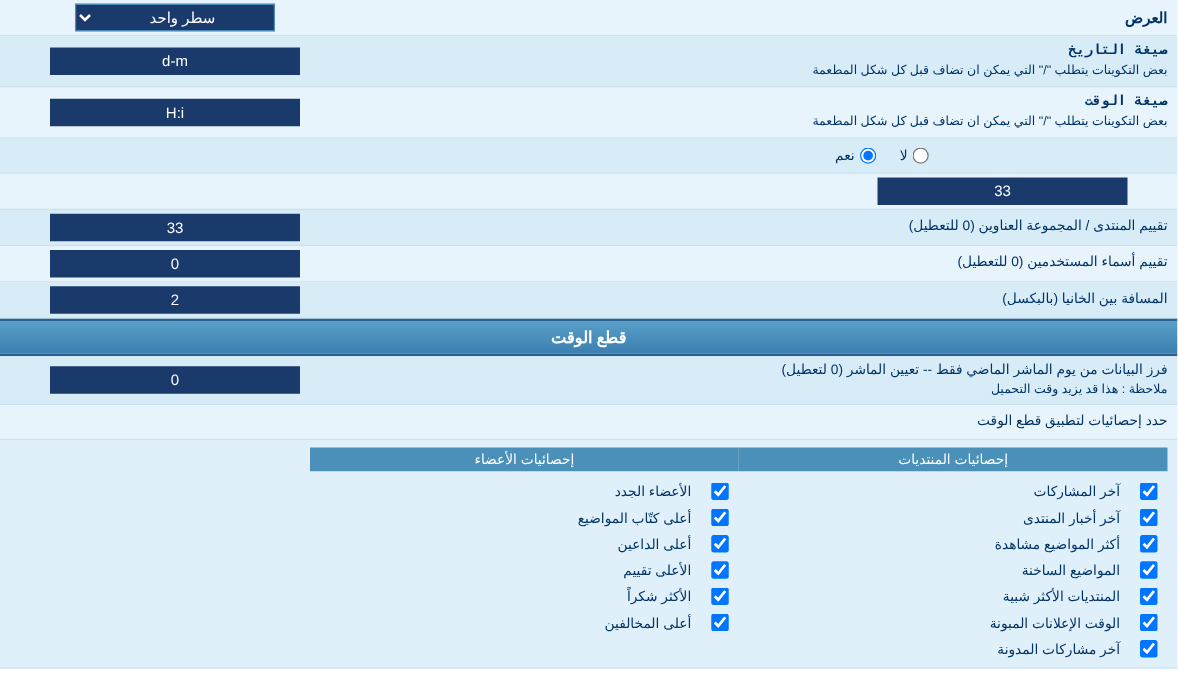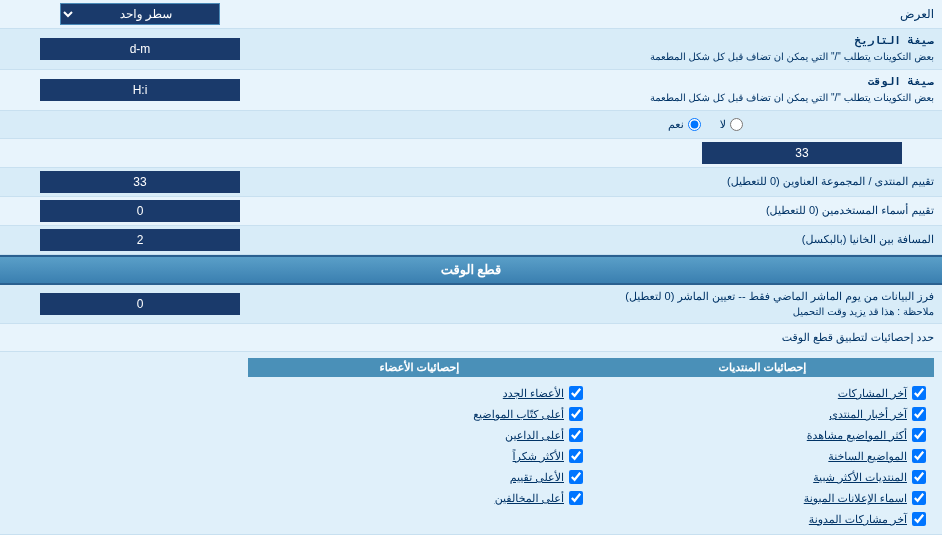--- a/index.html
+++ b/index.html
@@ -73,21 +73,21 @@
       align-items: center;
       background: #e8f4fc;
       border-bottom: 1px solid #c8e0f0;
       min-height: 28px;
     }
     .top-label {
       flex: 1;
       text-align: right;
       padding: 4px 8px;
       color: #003366;
-      font-weight: normal;
+      font-weight: bold;
       font-size: 12px;
     }
     .top-select-cell {
       width: 280px;
       padding: 3px 6px;
       display: flex;
       align-items: center;
       justify-content: center;
     }
     .styled-select {
@@ -126,36 +126,35 @@
     }
     .checkbox-col {
       flex: 1;
       display: flex;
       flex-direction: column;
       gap: 3px;
     }
     .checkbox-col-header {
       background: #4a90b8;
       color: #fff;
-      font-weight: bold;
+      font-weight: normal;
       font-size: 11px;
       padding: 3px 8px;
       text-align: center;
       margin-bottom: 4px;
     }
     .checkbox-item {
       display: flex;
       align-items: center;
-      gap: 5px;
+      gap: 16px;
       padding: 2px 8px;
       font-size: 11px;
       color: #003366;
       flex-direction: row-reverse;
       justify-content: flex-end;
-      text-decoration: underline;
     }
     .checkbox-item input[type="checkbox"] {
       width: 14px;
       height: 14px;
     }
     .note-text {
       font-size: 10px;
       color: #003366;
     }
     .bold-text {
@@ -287,21 +286,21 @@
         </div>
         <div class="checkbox-item">
           <span>المواضيع الساخنة</span>
           <input type="checkbox" checked="" style="">
         </div>
         <div class="checkbox-item">
           <span>المنتديات الأكثر شبية</span>
           <input type="checkbox" checked="" style="">
         </div>
         <div class="checkbox-item">
-          <span>اسماء الإعلانات المبونة</span>
+          <span>الوقت الإعلانات المبونة</span>
           <input type="checkbox" checked="" style="">
         </div>
         <div class="checkbox-item">
           <span>آخر مشاركات المدونة</span>
           <input type="checkbox" checked="" style="">
         </div>
       </div>
 
       <div class="checkbox-col">
         <div class="checkbox-col-header">إحصائيات الأعضاء</div>
@@ -311,25 +310,25 @@
         </div>
         <div class="checkbox-item">
           <span>أعلى كتّاب المواضيع</span>
           <input type="checkbox" checked="" style="">
         </div>
         <div class="checkbox-item">
           <span>أعلى الداعين</span>
           <input type="checkbox" checked="" style="">
         </div>
         <div class="checkbox-item">
+          <span>الأعلى تقييم</span>
+          <input type="checkbox" checked="" style="">
+        </div>
+        <div class="checkbox-item">
           <span>الأكثر شكراً</span>
-          <input type="checkbox" checked="" style="">
-        </div>
-        <div class="checkbox-item">
-          <span>الأعلى تقييم</span>
           <input type="checkbox" checked="" style="">
         </div>
         <div class="checkbox-item">
           <span>أعلى المخالفين</span>
           <input type="checkbox" checked="" style="">
         </div>
       </div>
 
       <div class="checkbox-col" style="max-width:240px;">
         <div style="height:28px;"></div>

